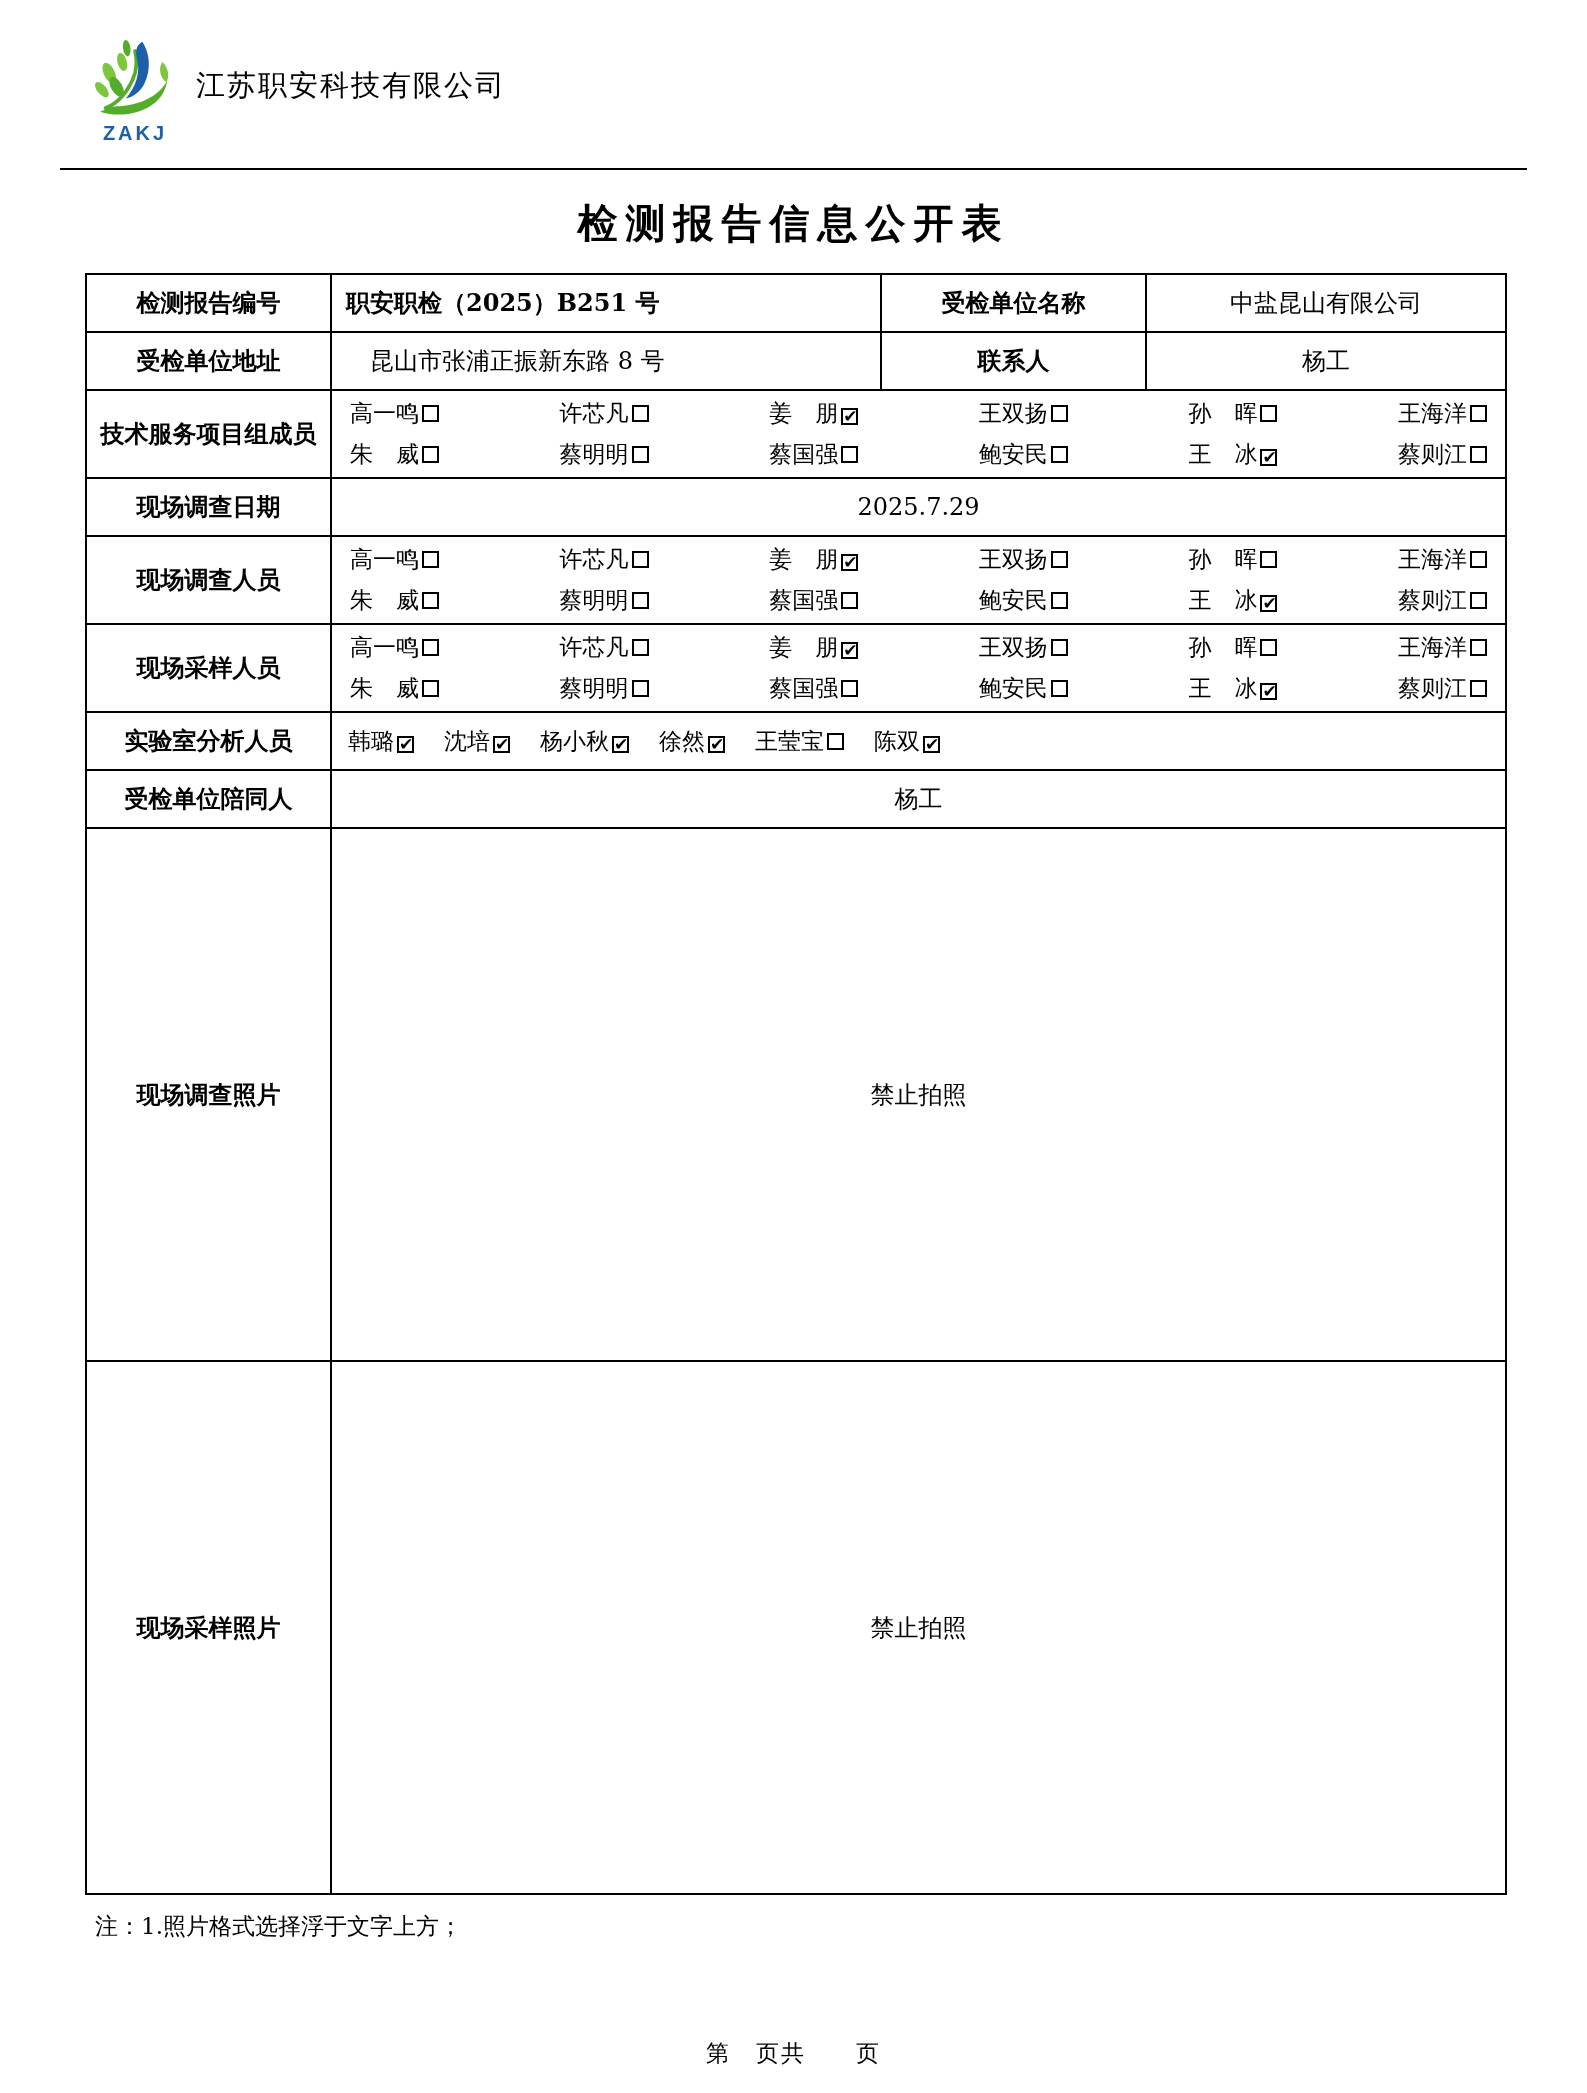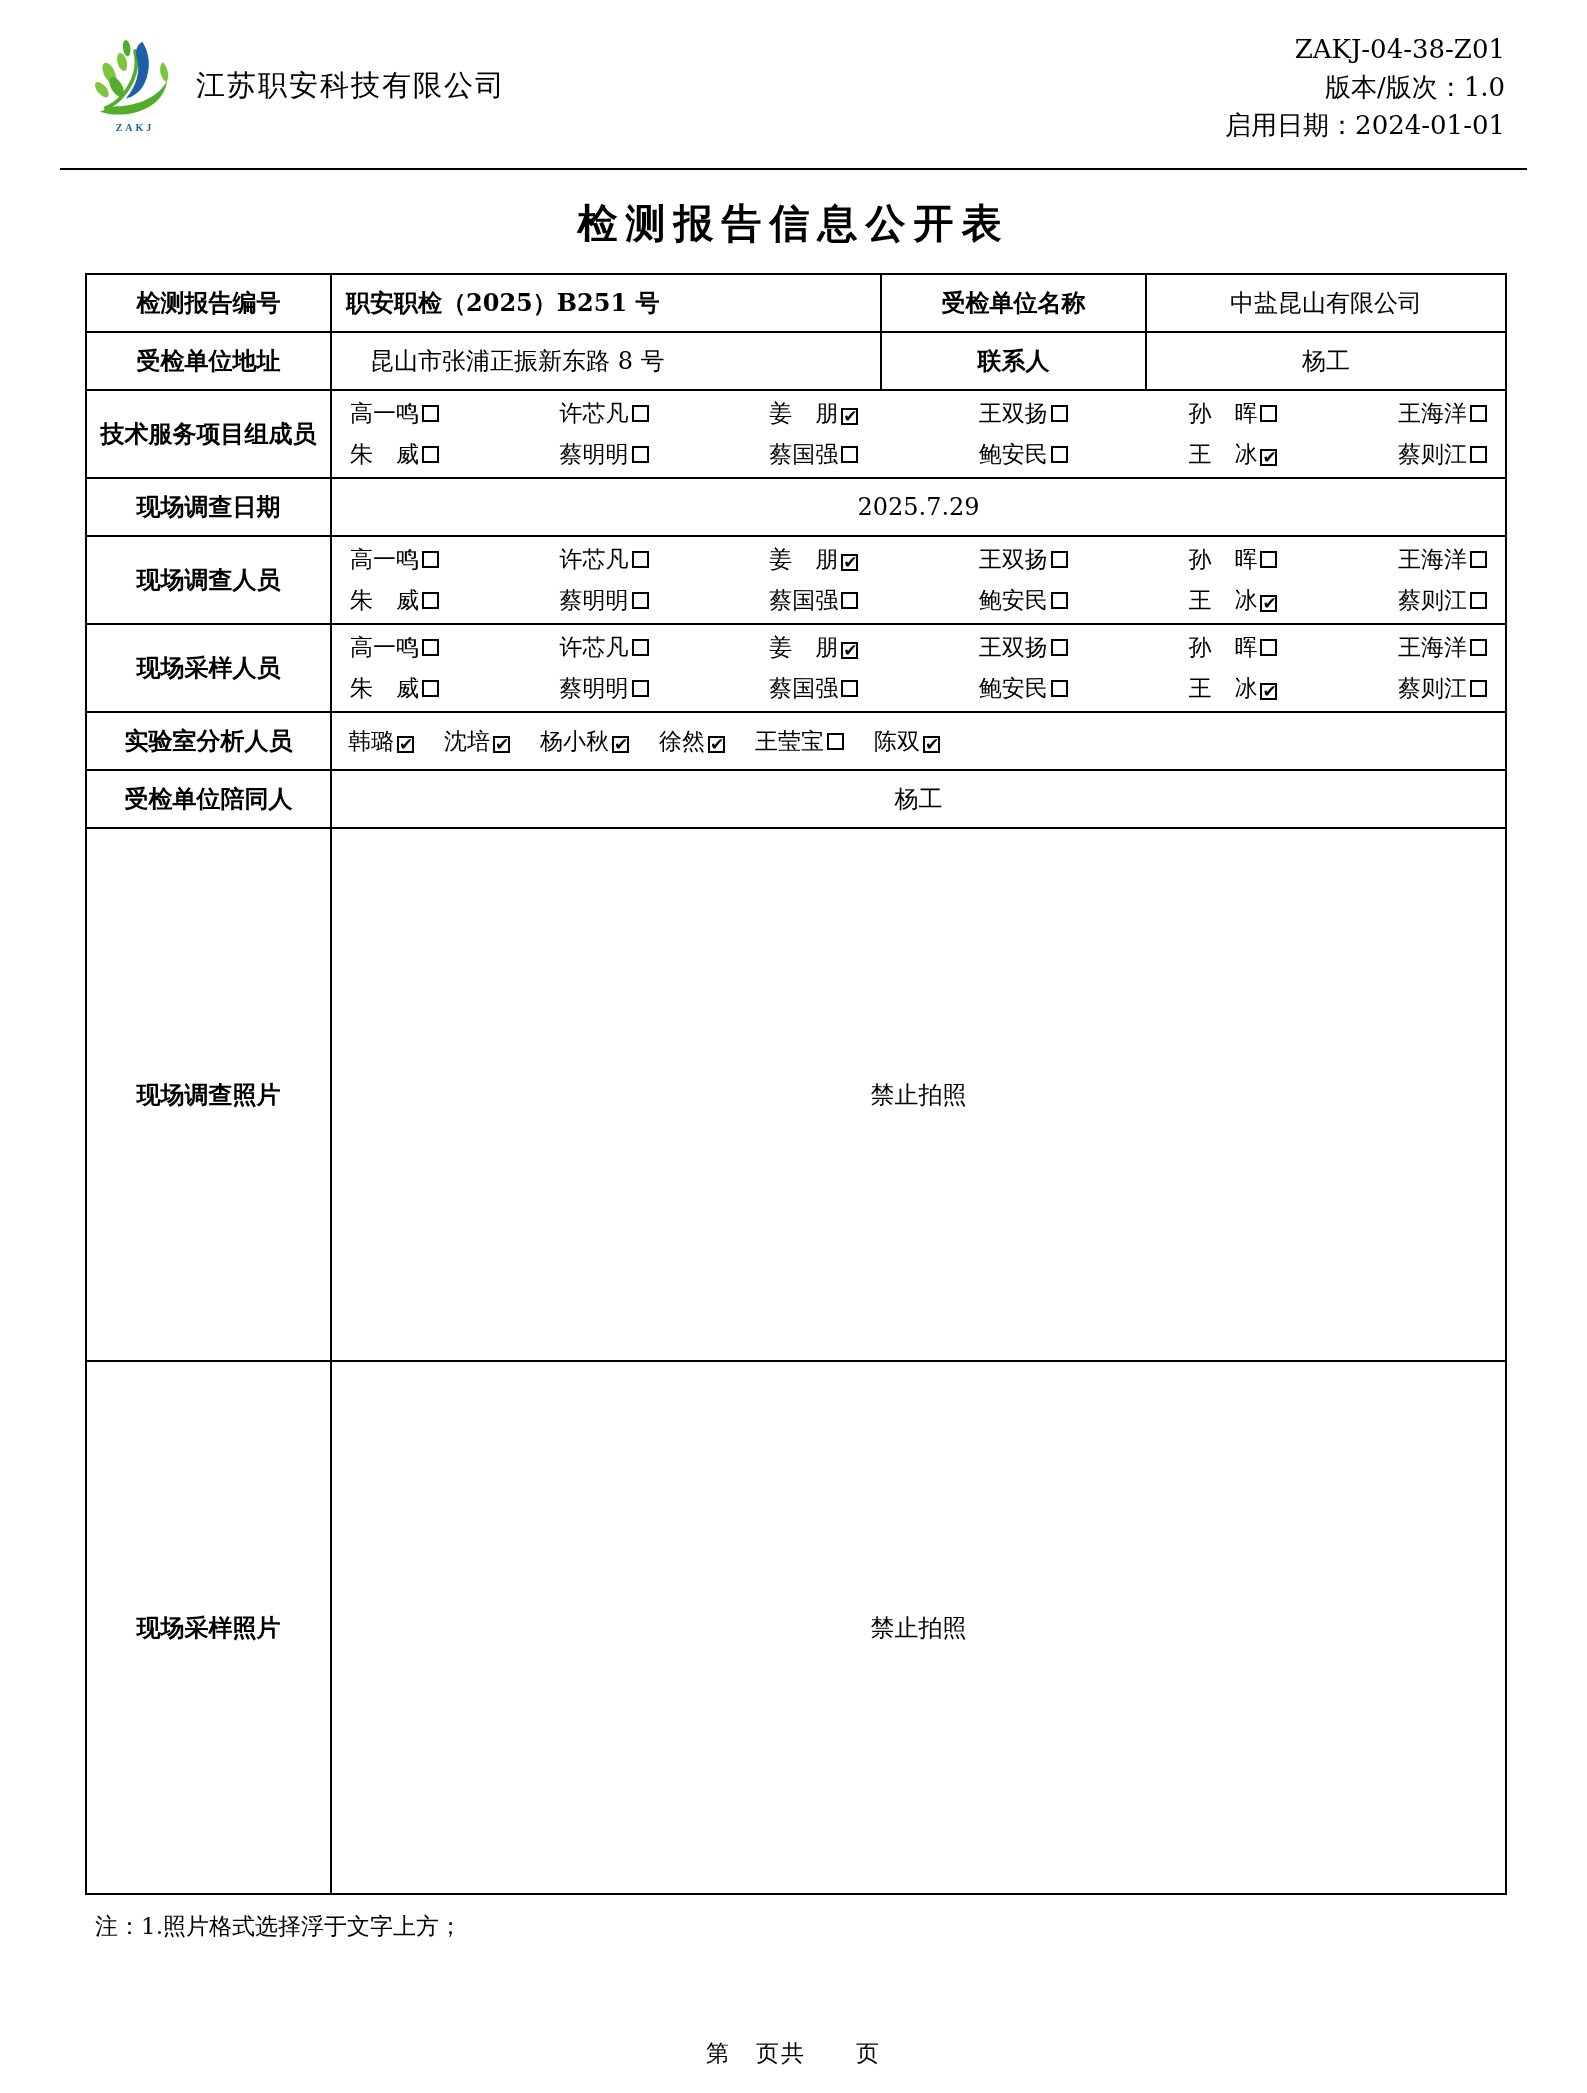--- a/index.html
+++ b/index.html
@@ -8,21 +8,21 @@
     position:relative;
     width:1587px; height:2093px;
     background:#fff;
     font-family:"DejaVu Serif","Liberation Serif",serif;
     color:#000;
     margin:0 auto;
     overflow:hidden;
   }
   
   .logo-box { position:absolute; left:85px; top:36px; width:100px; text-align:center; }
-  .logo-text { font-family:Liberation Serif, serif; font-weight:bold; font-size:10px; letter-spacing:3px; color:var(--logo-blue,#1d5fa8); margin-top:-4px; }
+  .logo-text { font-family:Liberation Sans, sans-serif; font-weight:bold; font-size:20px; letter-spacing:3px; color:var(--logo-blue,#1d5fa8); margin-top:-4px; }
   .company-name { position:absolute; left:196px; top:66px; font-size:29px; letter-spacing:2px; }
   .doc-meta { position:absolute; right:82px; top:30px; text-align:right; font-size:26px; line-height:38px; }
   .header-rule { position:absolute; left:60px; right:60px; top:168px; border-top:2px solid #000; }
   
   .content { padding-top:170px; }
   .doc-title { text-align:center; font-size:40px; font-weight:bold; letter-spacing:8px; margin-top:26px; margin-bottom:22px; }
   
   table.info { border-collapse:collapse; table-layout:fixed; width:1420px; margin-left:85px; }
   table.info td { border:2px solid #000; font-size:24px; overflow:hidden; }
   td.lbl { font-weight:bold; text-align:center; padding:12px 4px; }
@@ -58,25 +58,20 @@
       <ellipse cx="36" cy="28" rx="5" ry="10" style="fill:var(--logo-green-light,#7dc63d)" transform="rotate(-15 36 28)"></ellipse>
       <ellipse cx="14" cy="58" rx="5" ry="10" style="fill:var(--logo-green-light,#7dc63d)" transform="rotate(-40 14 58)"></ellipse>
       <ellipse cx="41" cy="13" rx="4" ry="9" style="fill:var(--logo-green,#54ad2a)" transform="rotate(-8 41 13)"></ellipse>
       <path d="M58 6 C66 18 68 36 60 52 C56 60 48 66 40 68 C52 54 56 38 52 24 C50 16 52 9 58 6 Z" style="fill:var(--logo-blue,#1d5fa8)"></path>
       <path d="M12 82 C30 88 55 86 72 72 C80 65 84 56 85 48 C76 66 52 76 30 76 C23 76 17 80 12 82 Z" style="fill:var(--logo-green,#54ad2a)"></path>
       <path d="M80 28 C86 34 88 44 84 50 C77 45 75 34 80 28 Z" style="fill:var(--logo-green-light,#7dc63d)"></path>
     </svg>
     <div class="logo-text">ZAKJ</div>
   </div>
   <div class="company-name">江苏职安科技有限公司</div>
-  <div class="doc-meta">
-    <div>ZAKJ-04-38-Z01</div>
-    <div>版本/版次：1.0</div>
-    <div>启用日期：2024-01-01</div>
-  </div>
   <div class="header-rule"></div>
 
   <div class="content">
     <h1 class="doc-title">检测报告信息公开表</h1>
 
     <table class="info">
       <colgroup>
           <col style="width:245px">
           <col style="width:550px">
           <col style="width:265px">

